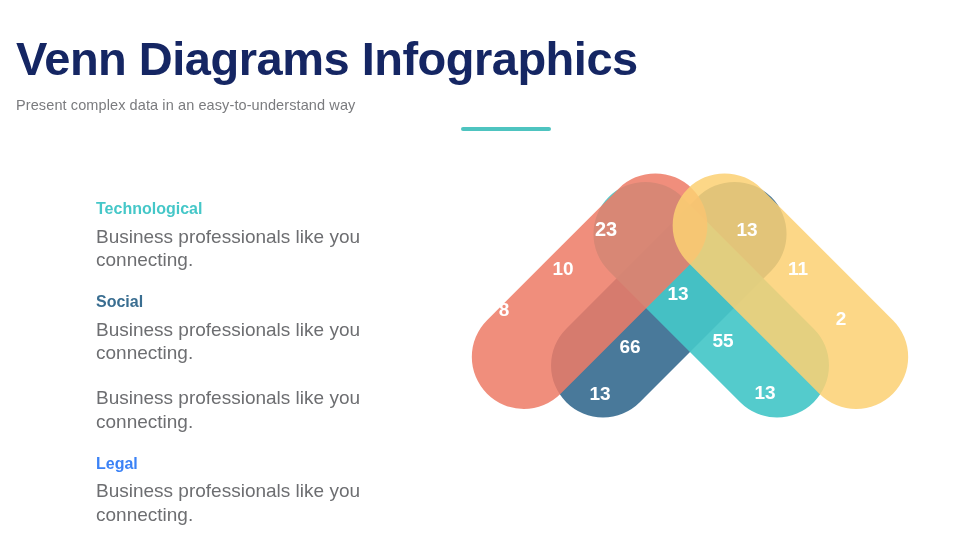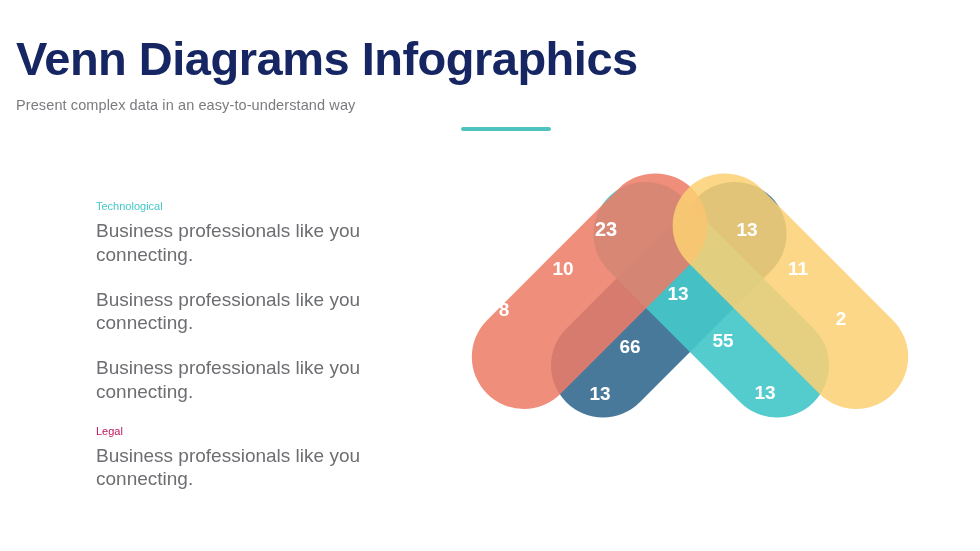--- a/index.html
+++ b/index.html
@@ -25,21 +25,21 @@
   .accent-bar{
     margin:14px auto 0 auto;width:90px;height:4px;border-radius:2px;
     background:#4ec4c0;
   }
 
   
   .legend{position:absolute;left:96px;top:200px;width:330px;}
   .legend-item{margin-bottom:21px;}
   .legend-item:last-child{margin-bottom:0;}
   .legend-title{
-    font-size:11px;font-weight:normal;margin:0 0 7px 0;line-height:1.1;
+    font-size:16px;font-weight:bold;margin:0 0 7px 0;line-height:1.1;
   }
   .legend-desc{
     font-size:19px;color:#6d6e71;margin:0;line-height:1.25;font-weight:400;
   }
 
   
   .venn{position:absolute;left:460px;top:150px;width:460px;height:370px;}
   .venn svg{display:block;}
   .vnum{
     font-family:"Liberation Sans", sans-serif;
@@ -59,29 +59,30 @@
   </div>
 
   <div class="legend">
 
     <div class="legend-item">
       <p class="legend-title" style="color:#45c7c8">Technological</p>
       <p class="legend-desc">Business professionals like you connecting.</p>
     </div>
 
     <div class="legend-item">
+      <p class="legend-title" style="color:#3a6e91">Social</p>
       <p class="legend-desc">Business professionals like you connecting.</p>
     </div>
 
     <div class="legend-item">
       <p class="legend-desc">Business professionals like you connecting.</p>
     </div>
 
     <div class="legend-item">
-      <p class="legend-title" style="color:#be185d">Legal</p>
+      <p class="legend-title" style="color:#3b82f6">Legal</p>
       <p class="legend-desc">Business professionals like you connecting.</p>
     </div>
 
   </div>
 
   <div class="venn">
     <svg width="460" height="370" viewBox="0 0 460 370" xmlns="http://www.w3.org/2000/svg">
 
       <g transform="rotate(45 230 185)">
         <rect x="138" y="30" width="104" height="290" rx="52" ry="52" fill="#3a6e91" fill-opacity="0.92"></rect>

